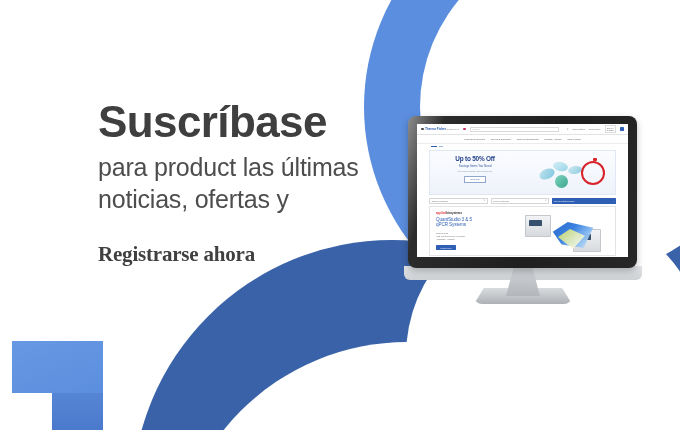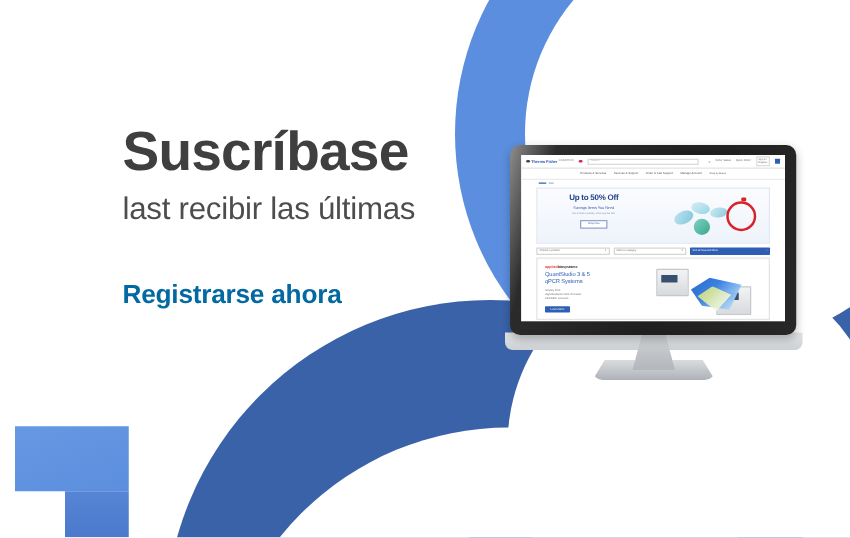--- a/index.html
+++ b/index.html
@@ -86,23 +86,23 @@
   }
   .headline{
     font-size:44px;font-weight:bold;color:#3f3f3f;
     letter-spacing:-0.6px;line-height:1.02;margin:0 0 6px 0;
   }
   .subhead{
     font-size:25px;color:#4d4d4d;line-height:1.30;
     margin:0;font-weight:normal;letter-spacing:-0.2px;
   }
   .cta{
-    display:inline-block;margin-top:8px;
-    font-size:21px;font-weight:bold;color:#0369a1;
-    text-decoration:none;letter-spacing:-0.2px;
+    display:inline-block;margin-top:26px;
+    font-size:21px;font-weight:bold;color:#404040;
+    text-decoration:none;letter-spacing:-0.2px;font-family:Liberation Serif, serif;
   }
 
   
   .monitor{
     position:absolute;left:396px;top:116px;width:230px;height:180px;z-index:6;
   }
   .mon-frame{
     position:absolute;left:0;top:0;width:229px;height:152px;
     background:linear-gradient(105deg,#8d8d8d 0%,#2b2b2b 14%,#1f1f1f 55%,#272727 100%);
     border-radius:8px;
@@ -257,22 +257,22 @@
   <div class="deco-blob-inner"></div>
 
   <div class="deco-corner">
     <div class="bar-top"></div>
     <div class="bar-col"></div>
   </div>
 
   <div class="copy">
     <div class="headline">Suscríbase</div>
     <p class="subhead">
-      <span>last recibir las últimas</span><br>
-      <br>
+      <span>para product las últimas</span><br>
+      <span>noticias, ofertas y</span><br>
     </p>
     <a class="cta" href="#">Registrarse ahora</a>
   </div>
 
   <div class="monitor">
     <div class="mon-chin"></div>
     <div class="mon-base"></div>
     <div class="mon-neck"></div>
     <div class="mon-frame">
       <div class="mon-screen">

